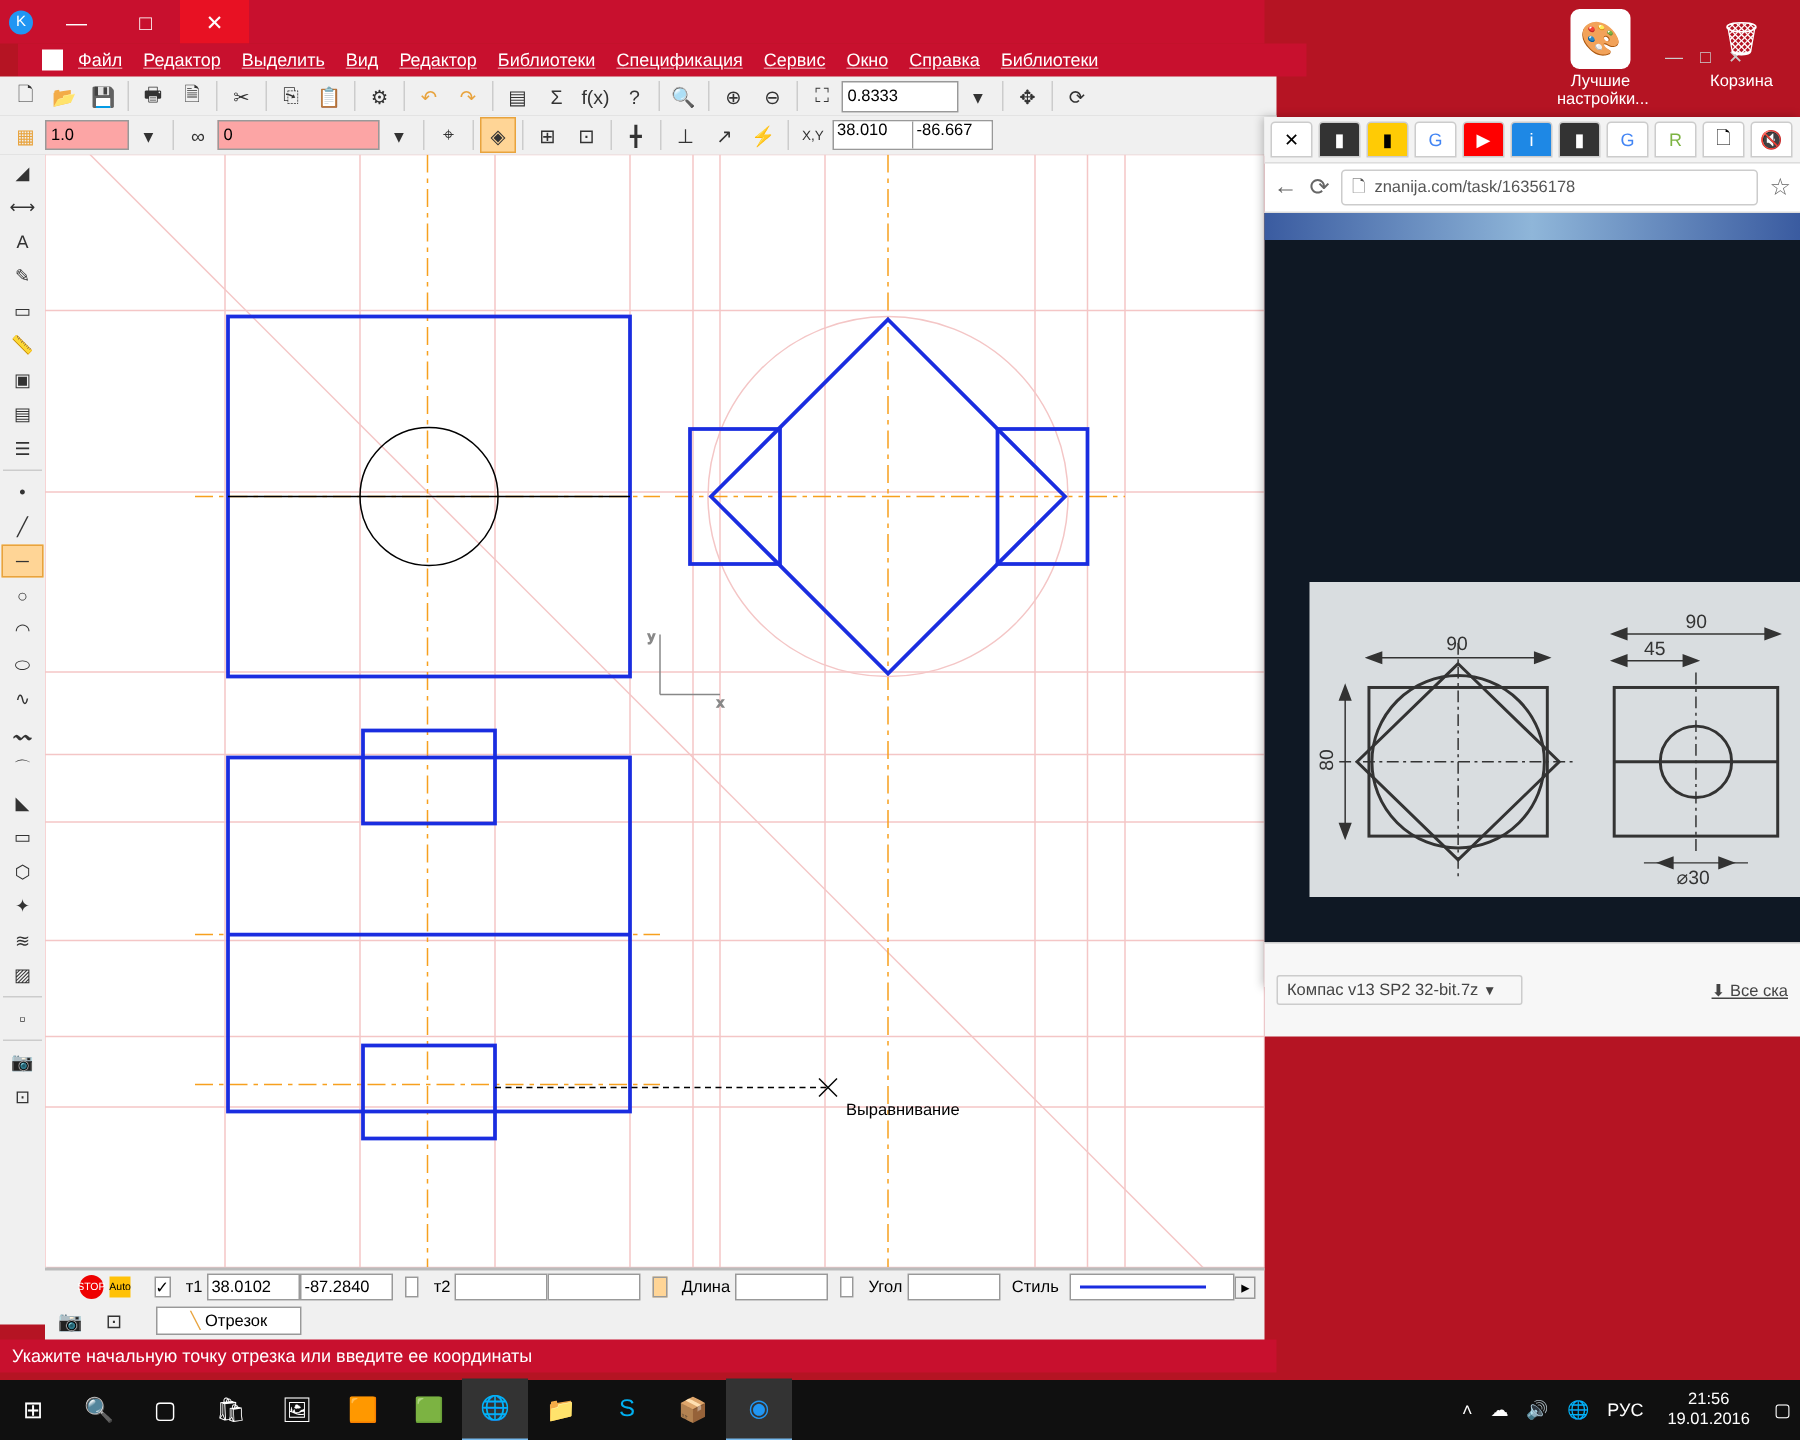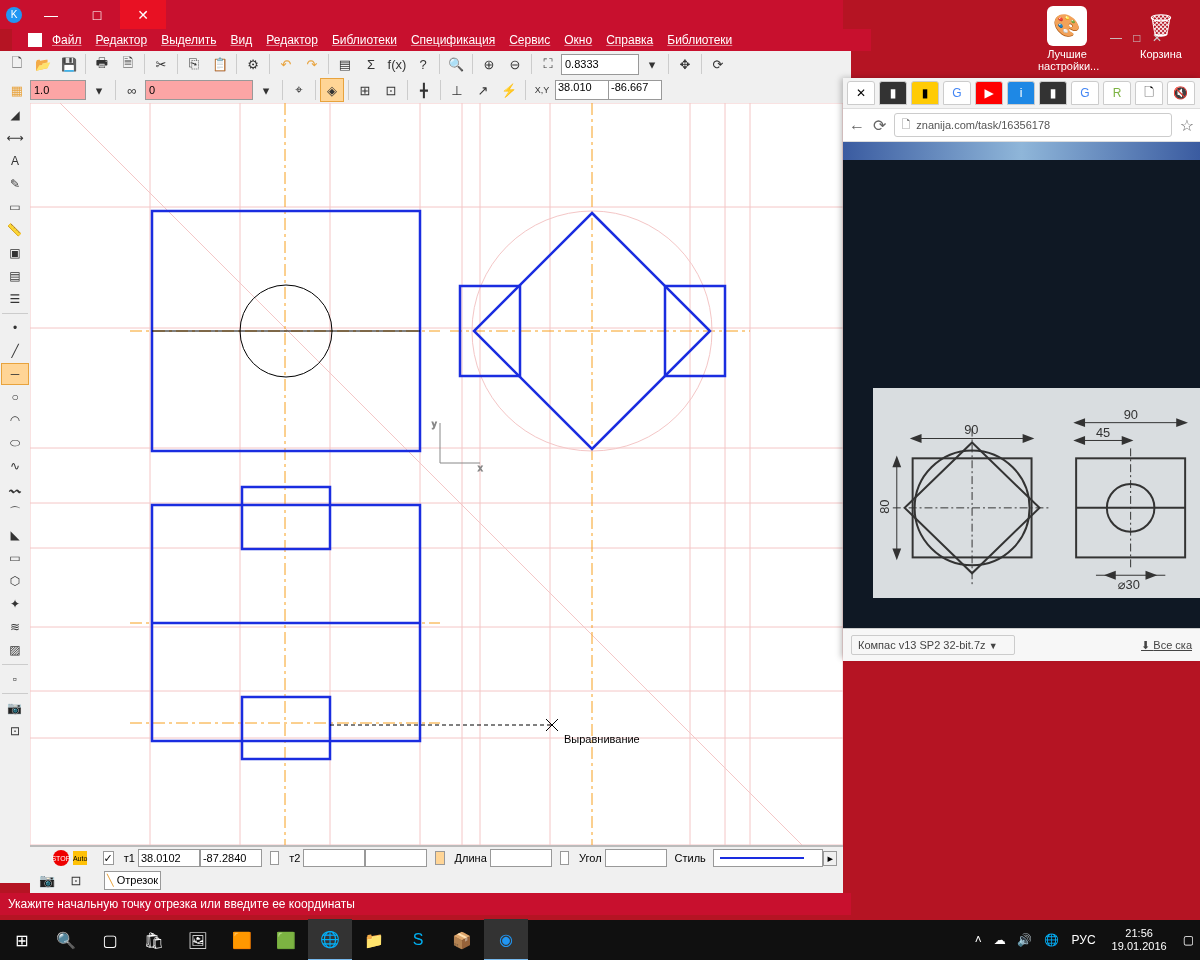--- a/index.html
+++ b/index.html
@@ -30,36 +30,36 @@
 .canvas svg{position:absolute;left:0;top:0;}
 .bottom-props{position:absolute;left:30px;top:845px;width:813px;height:48px;background:#f0f0f0;border-top:2px solid #bbb;}
 .bottom-props .row1{height:22px;display:flex;align-items:center;padding-left:4px;}
 .bottom-props .stop{width:16px;height:16px;background:#e00;border-radius:50%;margin:0 2px;font-size:7px;color:#fff;display:flex;align-items:center;justify-content:center;}
 .bottom-props .auto{width:18px;height:14px;background:#ffc107;margin:0 2px;font-size:7px;display:flex;align-items:center;justify-content:center;}
 .bottom-props input{height:16px;border:1px solid #999;font-size:11px;padding:0 2px;}
 .bottom-props .lbl{margin:0 3px 0 8px;}
 .bottom-props .style-prev{width:180px;height:16px;background:#fff;border:1px solid #999;margin-left:4px;position:relative;}
 .bottom-props .style-prev::after{content:"";position:absolute;left:6px;right:18px;top:7px;border-top:2px solid #1a2de0;}
 .bottom-props .row2{height:22px;display:flex;align-items:center;padding-left:4px;}
-.bottom-props .tab{padding:2px 2px;background:#fff;border:1px solid #999;font-size:11px;}
+.bottom-props .tab{padding:2px 22px;background:#fff;border:1px solid #999;font-size:11px;}
 .statusbar{position:absolute;left:0;top:893px;width:843px;height:22px;background:#c8102e;color:#fff;display:flex;align-items:center;padding-left:8px;font-size:12px;}
 
 .desktop-icons{position:absolute;top:6px;right:10px;display:flex;gap:36px;color:#fff;text-align:center;}
 .desktop-icons .di{width:58px;}
 .desktop-icons .di .ic{width:40px;height:40px;margin:0 auto 2px;border-radius:6px;display:flex;align-items:center;justify-content:center;font-size:22px;}
 .browser{position:absolute;left:843px;top:78px;width:357px;height:580px;background:#fff;box-shadow:-2px 0 6px rgba(0,0,0,0.25);}
 .browser .tabs{height:30px;background:#f3f3f3;border-bottom:1px solid #ddd;display:flex;align-items:center;padding:0 4px;gap:4px;}
 .browser .tabs .t{width:26px;height:22px;background:#fff;border:1px solid #ccc;border-radius:3px 3px 0 0;display:flex;align-items:center;justify-content:center;font-size:12px;}
 .browser .addr{height:32px;display:flex;align-items:center;padding:0 6px;gap:8px;border-bottom:1px solid #ddd;}
 .browser .addr .nav{font-size:16px;color:#666;}
 .browser .addr .url{flex:1;height:22px;border:1px solid #ccc;border-radius:3px;padding:0 6px;display:flex;align-items:center;color:#555;}
 .browser .content{position:relative;height:486px;background:#0f1824;}
 .browser .content .strip{position:absolute;top:0;left:0;right:0;height:18px;background:linear-gradient(90deg,#3a5ba0,#8fb6d9,#3a5ba0);} 
 .browser .paper{position:absolute;left:30px;right:0;bottom:30px;height:210px;background:#d9dde0;}
-.browser .dlbar{height:32px;border-top:1px solid #ccc;background:#f7f7f7;display:flex;align-items:center;padding:0 8px;font-size:11px;color:#444;justify-content:space-between;}
+.browser .dlbar{height:32px;border-top:1px solid #ccc;background:#f7f7f7;display:flex;align-items:center;padding:15px 8px;font-size:11px;color:#444;justify-content:space-between;}
 .browser .dlbar .file{border:1px solid #ccc;padding:3px 16px 3px 6px;border-radius:2px;}
 .taskbar{position:absolute;left:0;bottom:0;width:1200px;height:40px;background:#101010;display:flex;align-items:center;}
 .taskbar .tbi{width:44px;height:40px;display:flex;align-items:center;justify-content:center;color:#fff;font-size:16px;}
 .taskbar .tbi.active{background:#333;border-bottom:2px solid #76b9ed;}
 .taskbar .tray{margin-left:auto;display:flex;align-items:center;color:#fff;}
 .taskbar .tray span{margin:0 6px;font-size:12px;}
 .taskbar .clock{text-align:center;line-height:13px;font-size:11px;padding:0 10px;}
 </style>
 </head>
 <body>

